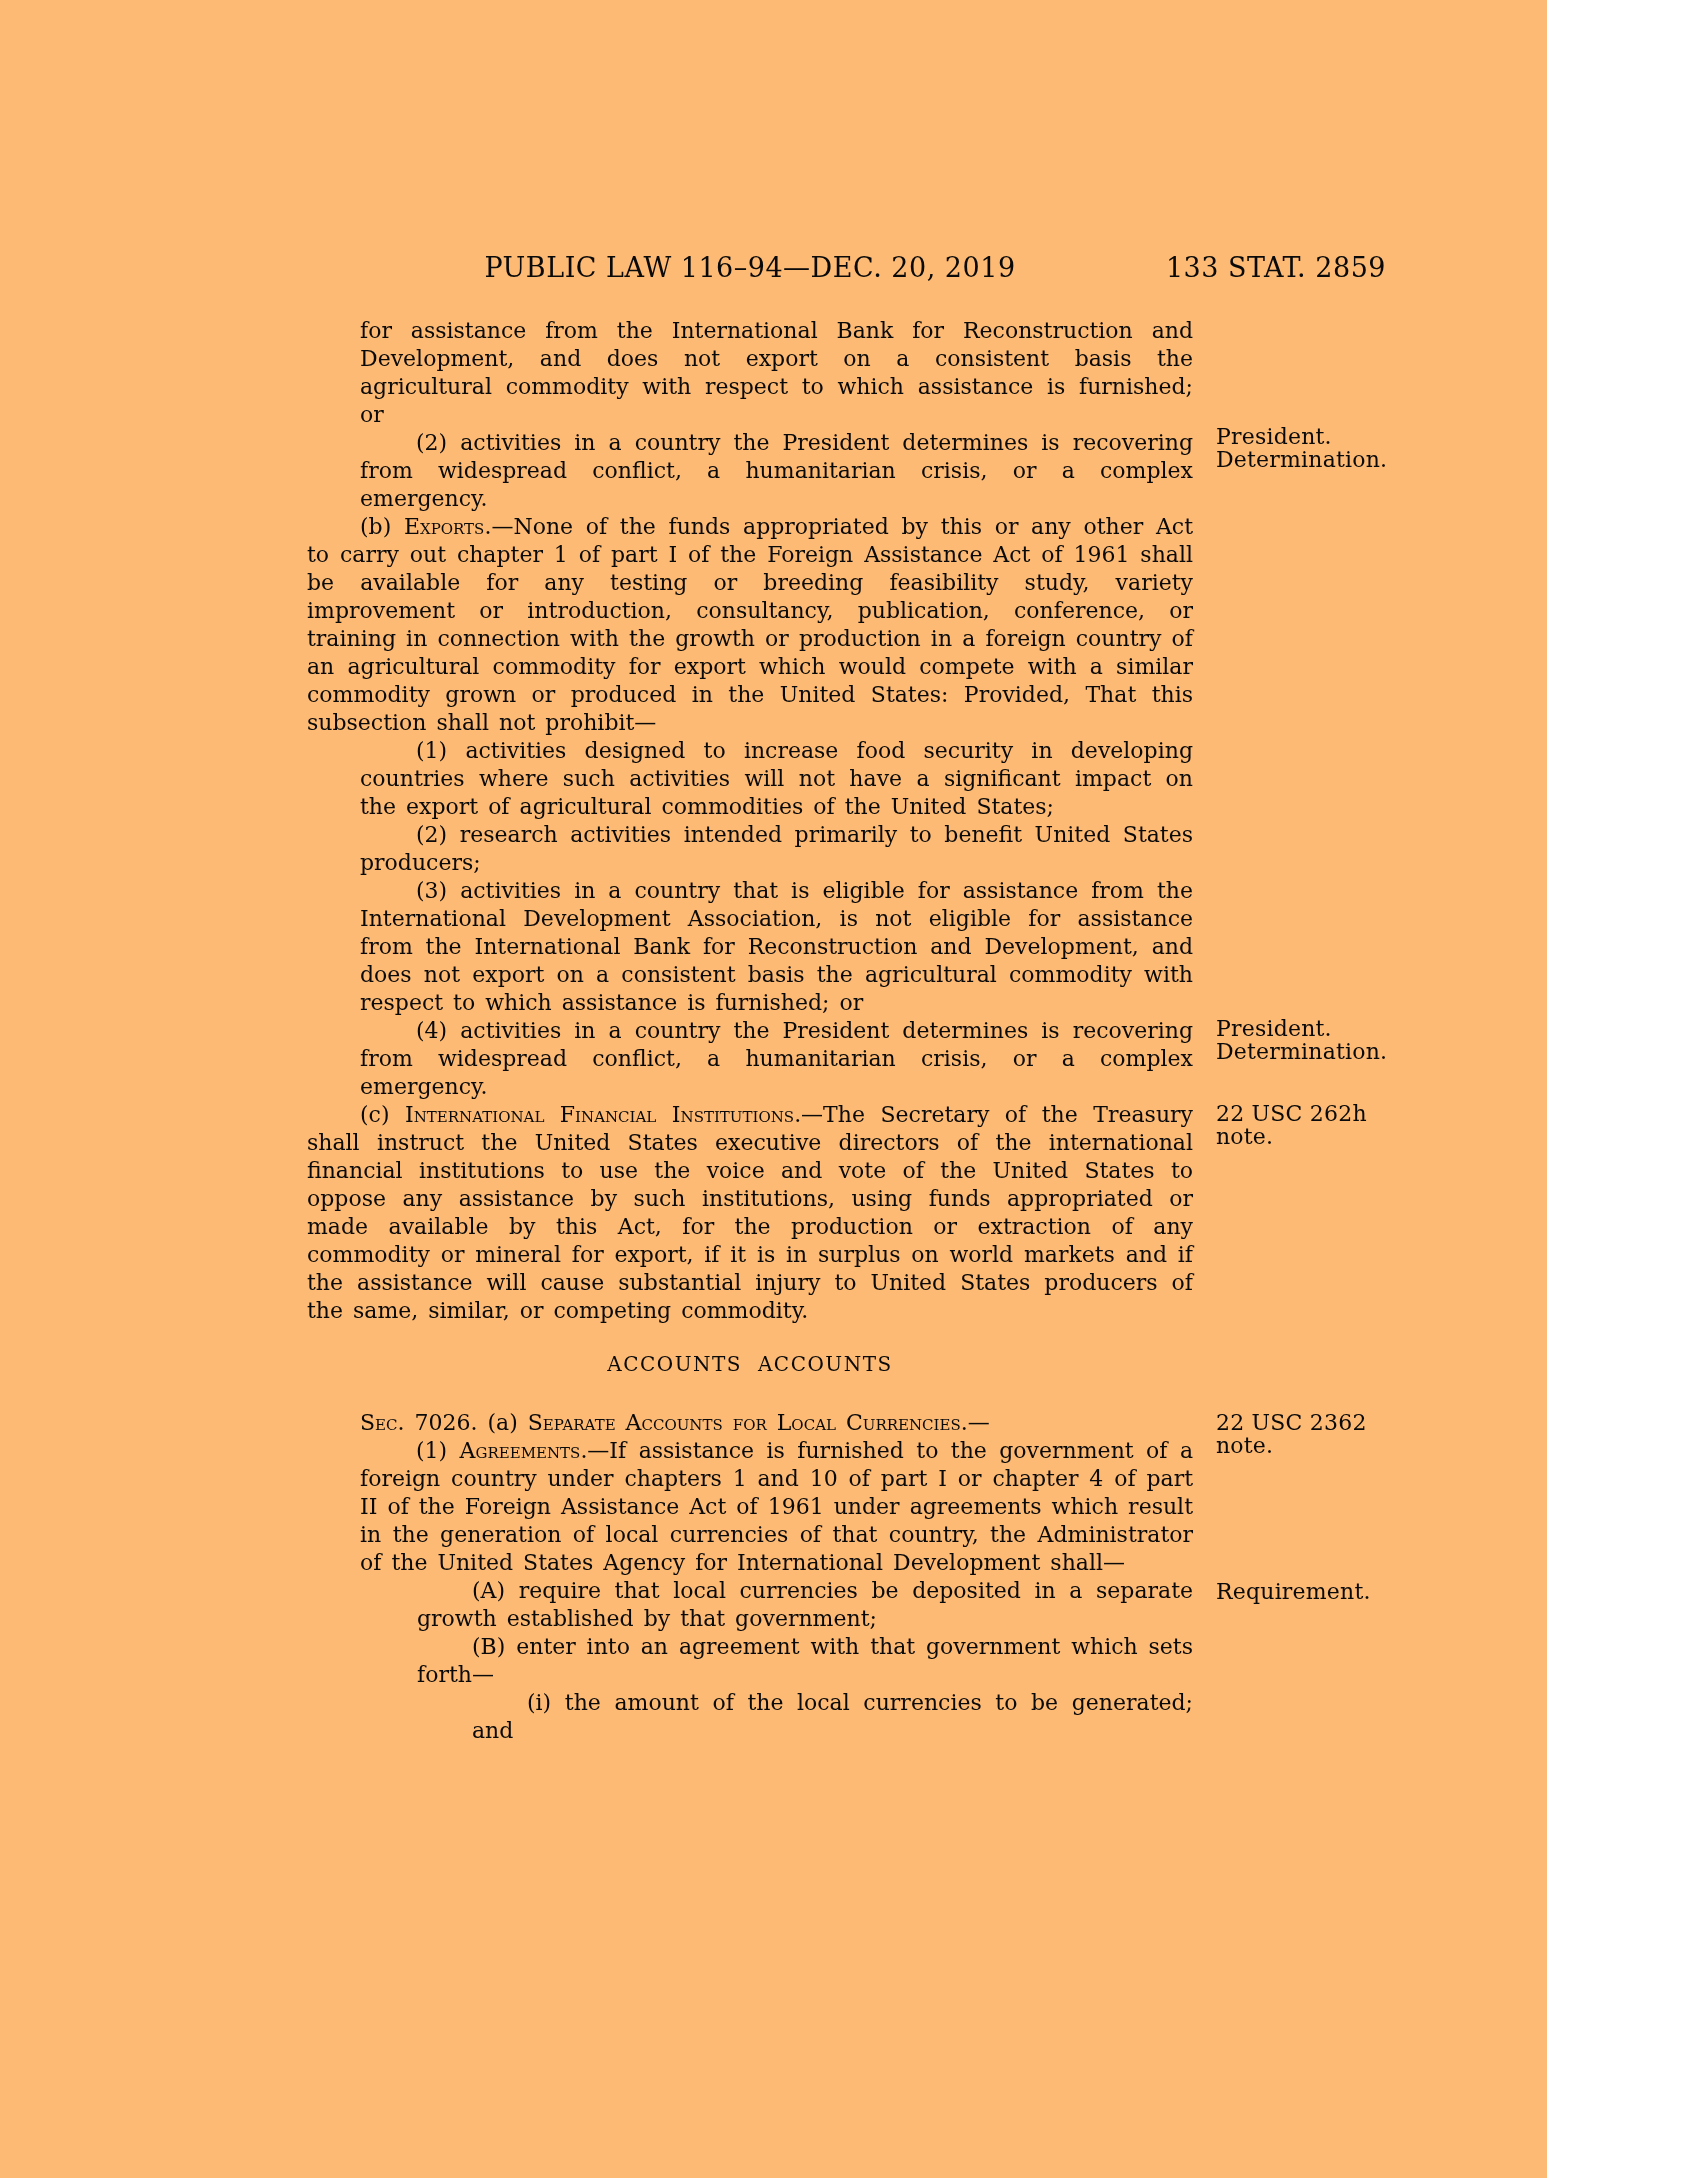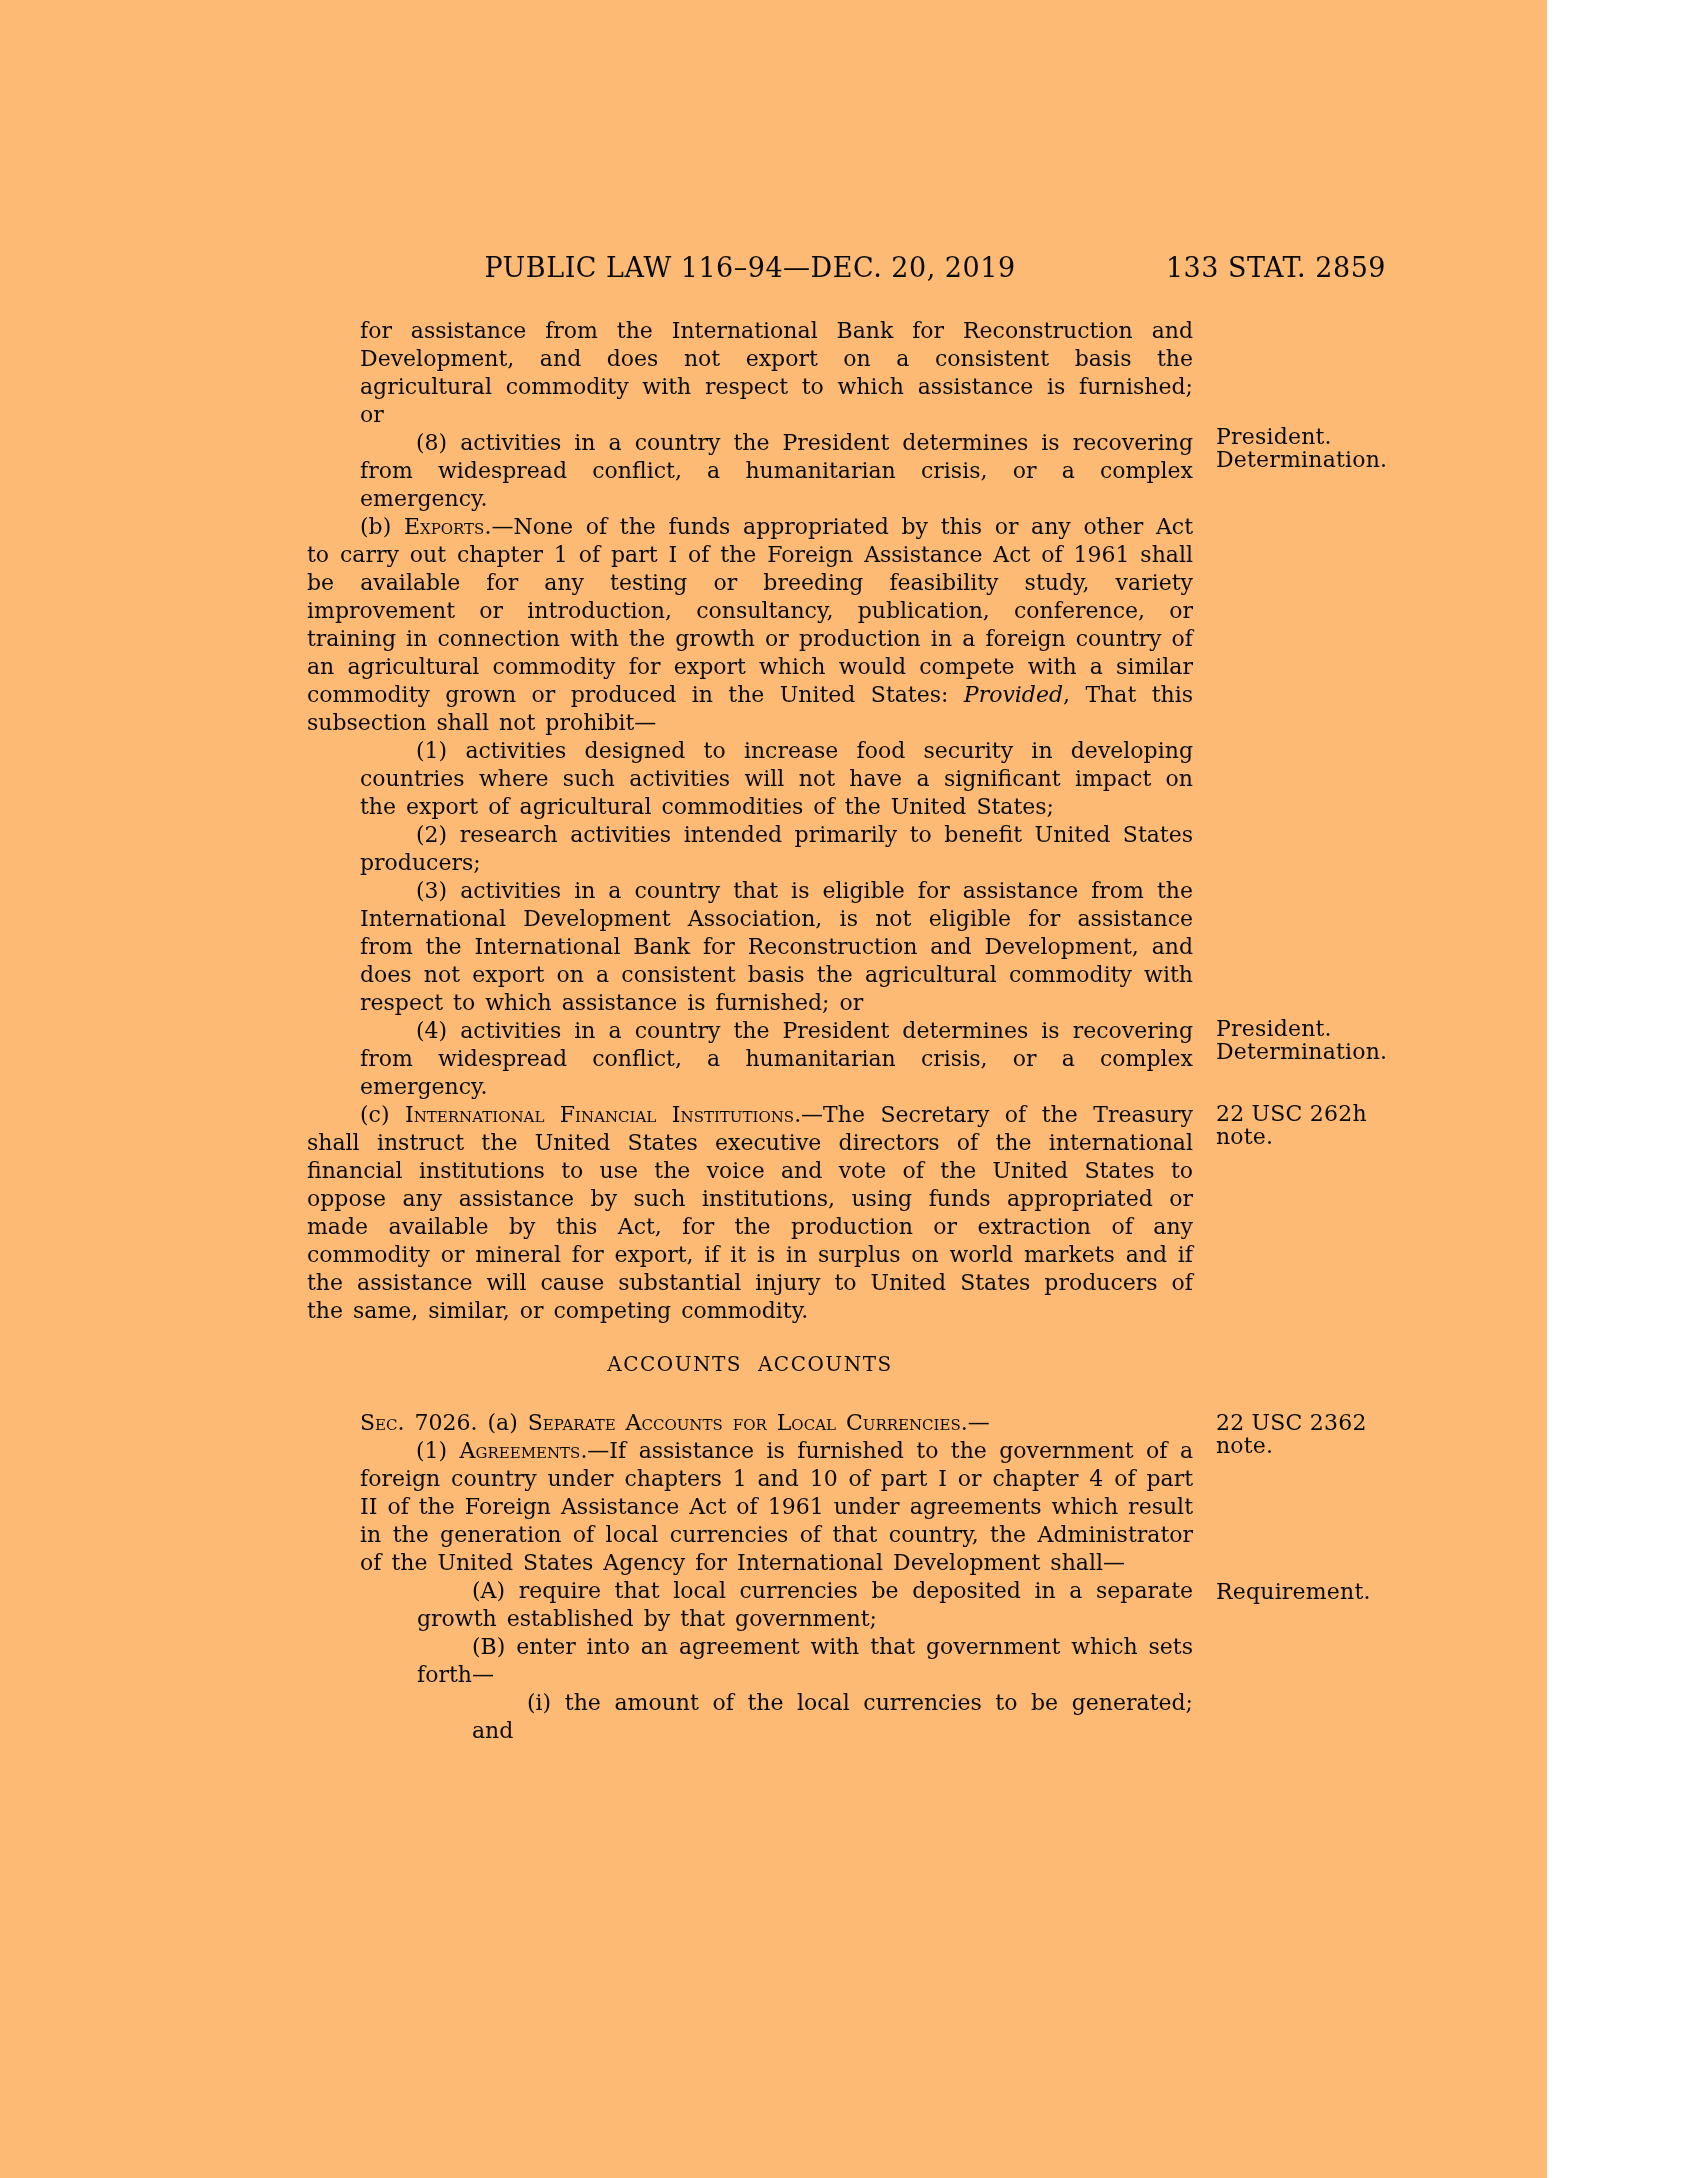--- a/index.html
+++ b/index.html
@@ -60,21 +60,21 @@
   .item3 { margin-left: 110px; text-indent: 55px; }   
   .item4 { margin-left: 165px; text-indent: 55px; }   
   .center-heading {
     text-align: center;
     font-size: 20px;
     letter-spacing: 1.5px;
     word-spacing: 8px;
     margin: 25px 0 31px 0;
   }
   .sc { font-variant: small-caps; }
-  .it { font-style: italic; }
+  .it { }
   
   .margin-notes {
     position: absolute;
     left: 1216px;
     top: 0;
     width: 188px;
     height: 100%;
   }
   .margin-note {
     position: absolute;
@@ -90,21 +90,21 @@
 <body>
 
 <div class="page">
 
   <div class="header-title">PUBLIC LAW 116–94—DEC. 20, 2019</div>
 
   <div class="header-stat">133 STAT. 2859</div>
 
   <div class="body-text">
       <p class="para cont2" id="p1"><span>for assistance from the International Bank for Reconstruction and Development, and does not export on a consistent basis the agricultural commodity with respect to which assistance is furnished; or</span></p>
-      <p class="para item2" id="p2"><span>(8) activities in a country the President determines is recovering from widespread conflict, a humanitarian crisis, or a complex emergency.</span></p>
+      <p class="para item2" id="p2"><span>(2) activities in a country the President determines is recovering from widespread conflict, a humanitarian crisis, or a complex emergency.</span></p>
       <p class="para item1" id="p3"><span>(b) </span><span class="sc">Exports</span><span>.—None of the funds appropriated by this or any other Act to carry out chapter 1 of part I of the Foreign Assistance Act of 1961 shall be available for any testing or breeding feasibility study, variety improvement or introduction, consultancy, publication, conference, or training in connection with the growth or production in a foreign country of an agricultural commodity for export which would compete with a similar commodity grown or produced in the United States: </span><span class="it">Provided</span><span>, That this subsection shall not prohibit—</span></p>
       <p class="para item2" id="p4"><span>(1) activities designed to increase food security in developing countries where such activities will not have a significant impact on the export of agricultural commodities of the United States;</span></p>
       <p class="para item2" id="p5"><span>(2) research activities intended primarily to benefit United States producers;</span></p>
       <p class="para item2" id="p6"><span>(3) activities in a country that is eligible for assistance from the International Development Association, is not eligible for assistance from the International Bank for Reconstruction and Development, and does not export on a consistent basis the agricultural commodity with respect to which assistance is furnished; or</span></p>
       <p class="para item2" id="p7"><span>(4) activities in a country the President determines is recovering from widespread conflict, a humanitarian crisis, or a complex emergency.</span></p>
       <p class="para item1" id="p8"><span>(c) </span><span class="sc">International Financial Institutions</span><span>.—The Secretary of the Treasury shall instruct the United States executive directors of the international financial institutions to use the voice and vote of the United States to oppose any assistance by such institutions, using funds appropriated or made available by this Act, for the production or extraction of any commodity or mineral for export, if it is in surplus on world markets and if the assistance will cause substantial injury to United States producers of the same, similar, or competing commodity.</span></p>
       <div class="center-heading" id="h1"><span>ACCOUNTS ACCOUNTS</span></div>
       <p class="para item1" id="p9"><span class="sc">Sec.</span><span> 7026. (a) </span><span class="sc">Separate Accounts for Local Currencies</span><span>.—</span></p>
       <p class="para item2" id="p10"><span>(1) </span><span class="sc">Agreements</span><span>.—If assistance is furnished to the government of a foreign country under chapters 1 and 10 of part I or chapter 4 of part II of the Foreign Assistance Act of 1961 under agreements which result in the generation of local currencies of that country, the Administrator of the United States Agency for International Development shall—</span></p>
       <p class="para item3" id="p11"><span>(A) require that local currencies be deposited in a separate growth established by that government;</span></p>

